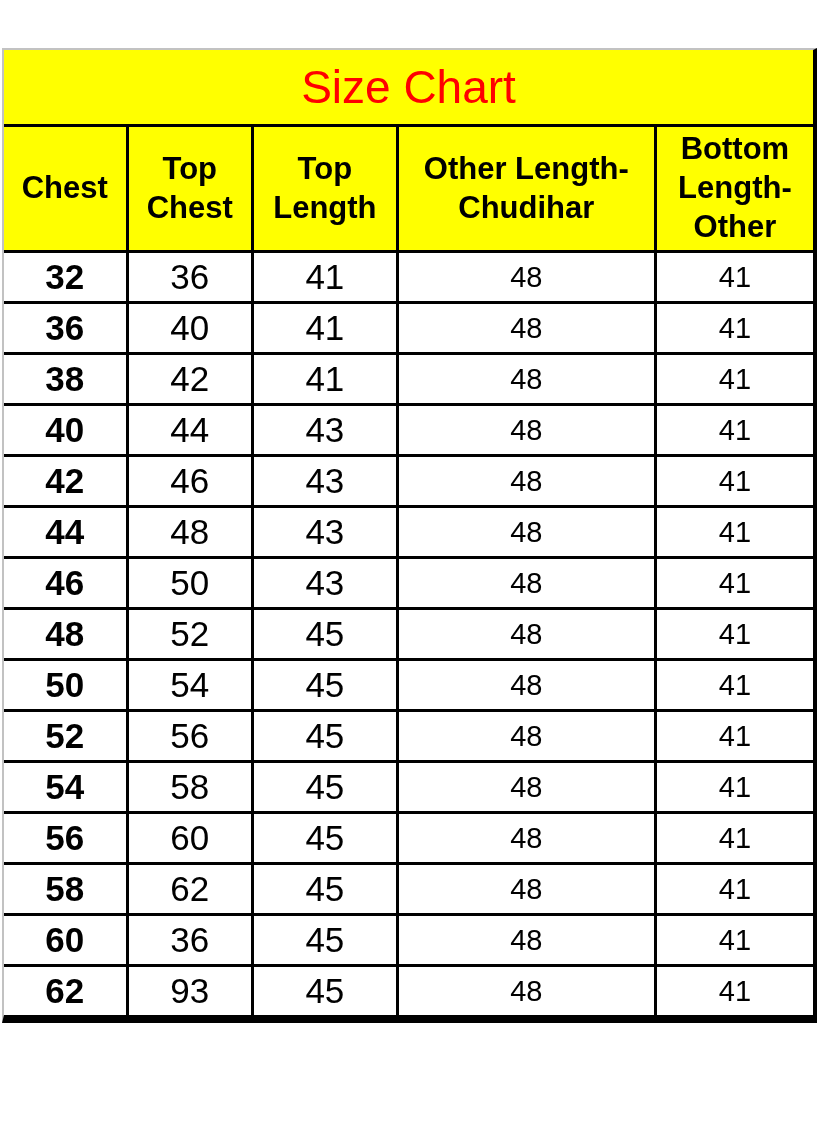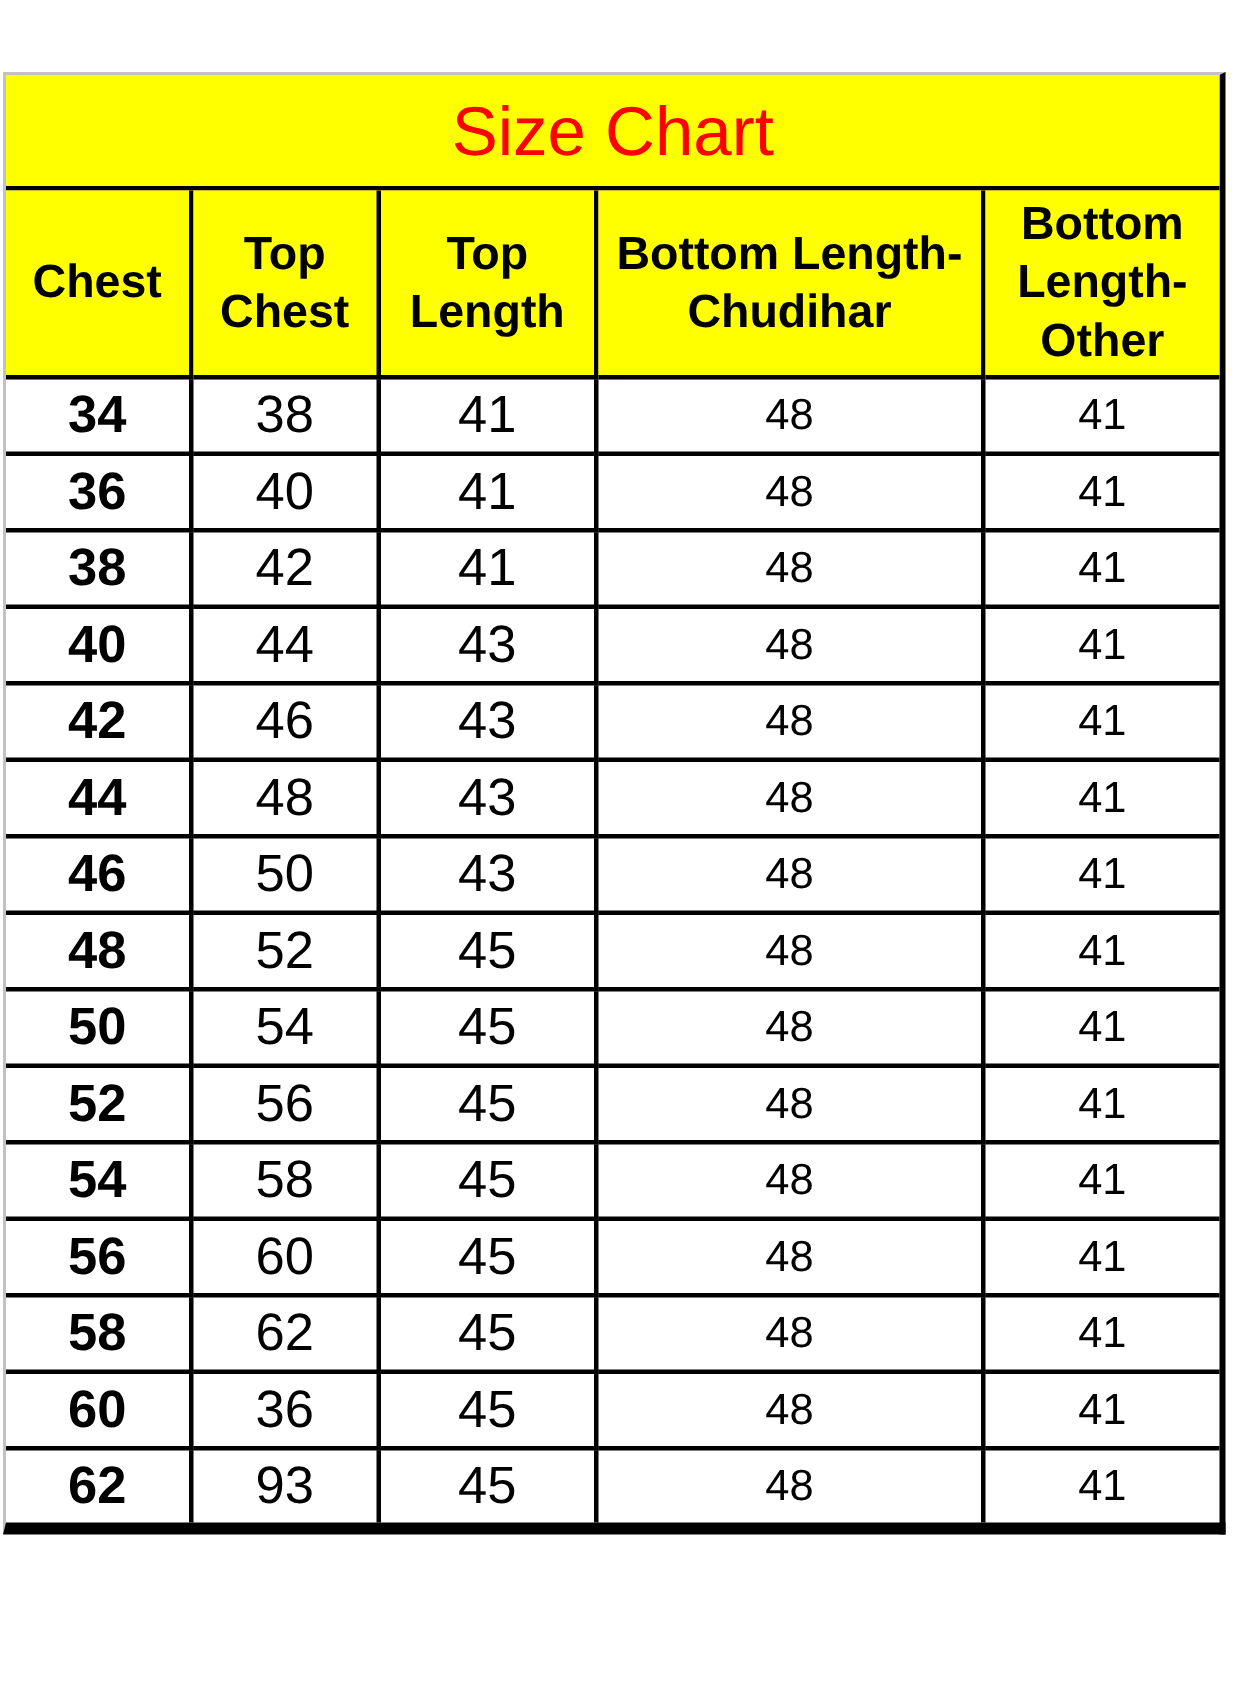--- a/index.html
+++ b/index.html
@@ -81,31 +81,31 @@
       <thead>
         <tr>
           <td colspan="5" class="title-cell">Size Chart</td>
         </tr>
         <tr>
             <th class="c0">Chest</th>
             <th class="c1">Top
 Chest</th>
             <th class="c2">Top
 Length</th>
-            <th class="c3">Bottom Length-
+            <th class="c3">Other Length-
 Chudihar</th>
             <th class="c4">Bottom
 Length-
 Other</th>
           </tr>
       </thead>
       <tbody>
           <tr>
-            <td class="c0">34</td>
-            <td class="c1">38</td>
+            <td class="c0">32</td>
+            <td class="c1">36</td>
             <td class="c2">41</td>
             <td class="c3">48</td>
             <td class="c4">41</td>
           </tr>
           <tr>
             <td class="c0">36</td>
             <td class="c1">40</td>
             <td class="c2">41</td>
             <td class="c3">48</td>
             <td class="c4">41</td>

